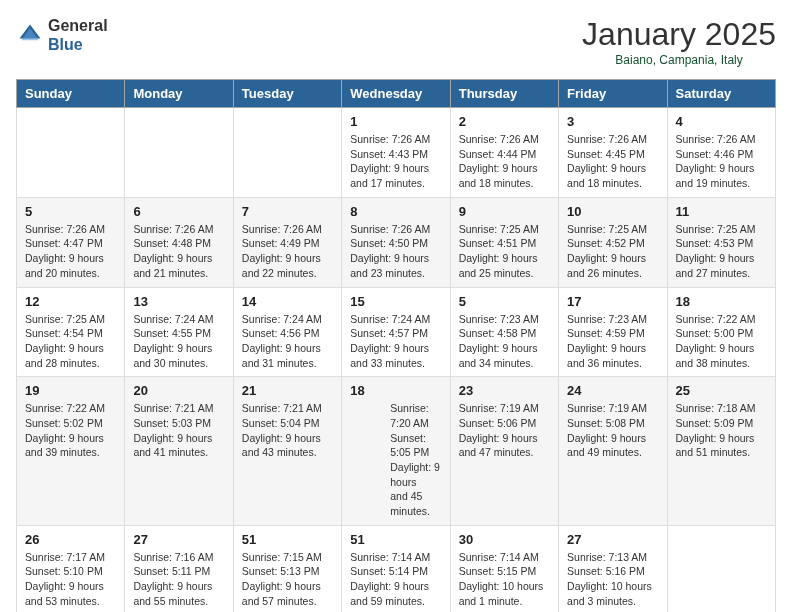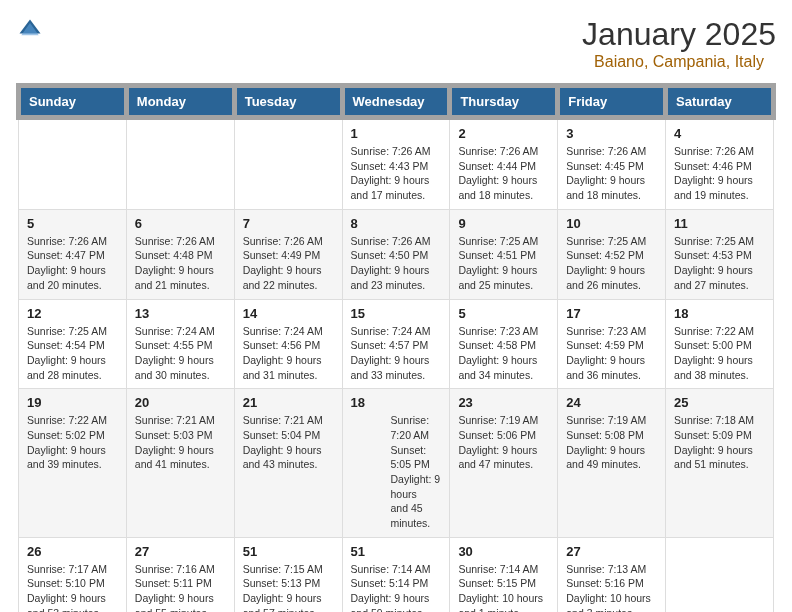--- a/index.html
+++ b/index.html
@@ -27,36 +27,36 @@
     }
     .title-block {
       text-align: center;
     }
     .month-title {
       font-size: 32px;
       color: #333;
       font-weight: normal;
     }
     .location-title {
-      font-size: 16px;
-      color: #a16207;
+      font-size: 12px;
+      color: #14532d;
     }
     .calendar {
       width: 100%;
       border-collapse: collapse;
       border: 1px solid #ccc;
     }
     .calendar th {
       background-color: #2a6496;
       color: #fff;
       text-align: left;
       padding: 6px 8px;
       font-size: 13px;
       font-weight: bold;
-      border: 5px solid #a3a3a3;
+      border: 1px solid #a3a3a3;
     }
     .calendar td {
       vertical-align: top;
       padding: 6px 8px;
       border: 1px solid #ddd;
       width: calc(100% / 7);
       font-size: 11px;
       color: #333;
       background: #fff;
     }
@@ -80,20 +80,24 @@
   </style>
 </head>
 <body>
 
 <div class="header">
   <div class="logo">
     <svg class="logo-icon" viewBox="0 0 32 32">
       <polygon points="16,4 28,20 4,20" fill="#2a6496"></polygon>
       <polygon points="16,8 26,22 6,22" fill="#5b9bd5" opacity="0.6"></polygon>
     </svg>
+    <div>
+      <div style="font-size:16px;font-weight:bold;color:#333;line-height:1.2;">General</div>
+      <div style="font-size:16px;font-weight:bold;color:#2a6496;line-height:1.2;">Blue</div>
+    </div>
   </div>
   <div class="title-block">
     <div class="month-title">January 2025</div>
     <div class="location-title">Baiano, Campania, Italy</div>
   </div>
 </div>
 
 <table class="calendar">
   <thead>
     <tr id="weekday-header">

